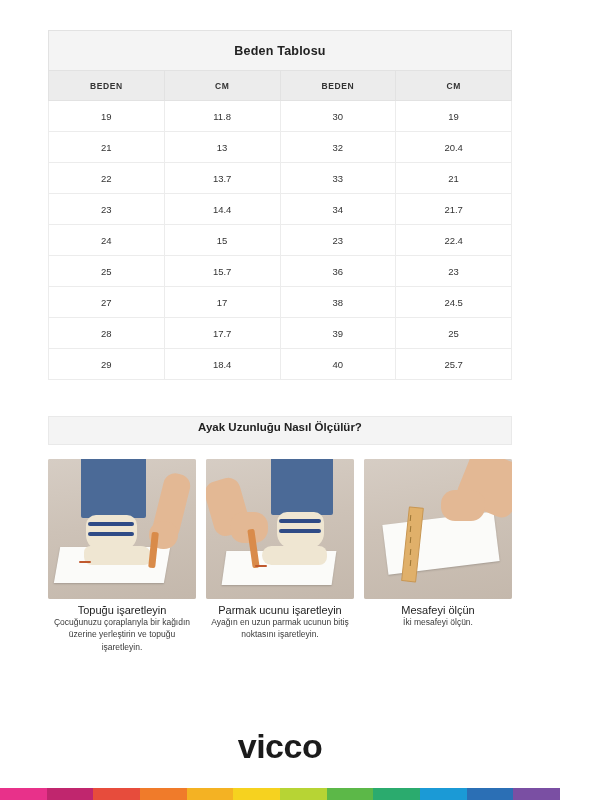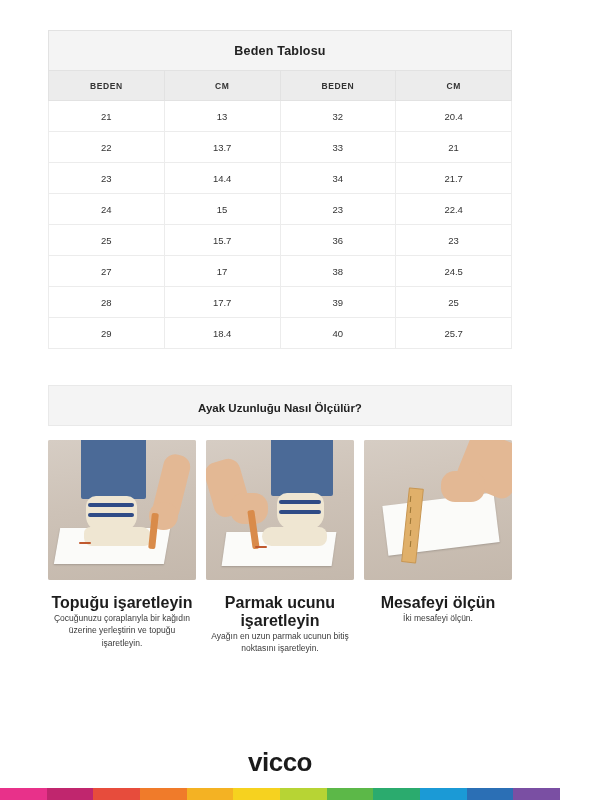--- a/index.html
+++ b/index.html
@@ -64,21 +64,21 @@
   
   .howto-block {
     margin: 36px 48px 0 48px;
   }
   .howto-title {
     background: #f4f4f4;
     text-align: center;
     font-size: 11.5px;
     font-weight: bold;
     color: #222;
-    padding: 16px 0 11px 0;
+    padding: 4px 0 11px 0;
     border: 1px solid #e9e9e9;
   }
   .steps {
     display: flex;
     gap: 10px;
     margin-top: 14px;
   }
   .step {
     flex: 1 1 0;
     text-align: center;
@@ -143,47 +143,47 @@
     position: absolute;
     width: 1px;
     background: #9a7435;
   }
   .photo .mark {
     position: absolute;
     background: #c0592e;
     border-radius: 1px;
   }
   .step-title {
-    margin-top: 14px;
-    font-size: 16px;
-    font-weight: bold;
+    margin-top: 5px;
+    font-size: 11px;
+    font-weight: normal;
     color: #1d1d1d;
   }
   .step-desc {
     margin-top: 0;
     font-size: 8.5px;
     line-height: 1.45;
     color: #3a3a3a;
     padding: 0 4px;
   }
 
   
   .footer {
     position: absolute;
     left: 0;
     bottom: 0;
     width: 100%;
     text-align: center;
   }
   .logo {
-    font-size: 26px;
+    font-size: 34px;
     font-weight: bold;
     letter-spacing: -0.5px;
     color: #1b1b1b;
-    margin-bottom: 10px;
+    margin-bottom: 22px;
   }
   .color-bar {
     display: flex;
     width: 100%;
     height: 12px;
   }
   .color-bar span { flex: 1 1 0; display: block; height: 100%; }
 </style>
 </head>
 <body>
@@ -195,20 +195,26 @@
     <table class="size-table">
       <thead>
         <tr>
           <th>BEDEN</th>
           <th>CM</th>
           <th>BEDEN</th>
           <th>CM</th>
         </tr>
       </thead>
       <tbody>
+        <tr>
+          <td>19</td>
+          <td>11.8</td>
+          <td>30</td>
+          <td>19</td>
+        </tr>
         <tr>
           <td>21</td>
           <td>13</td>
           <td>32</td>
           <td>20.4</td>
         </tr>
         <tr>
           <td>22</td>
           <td>13.7</td>
           <td>33</td>

